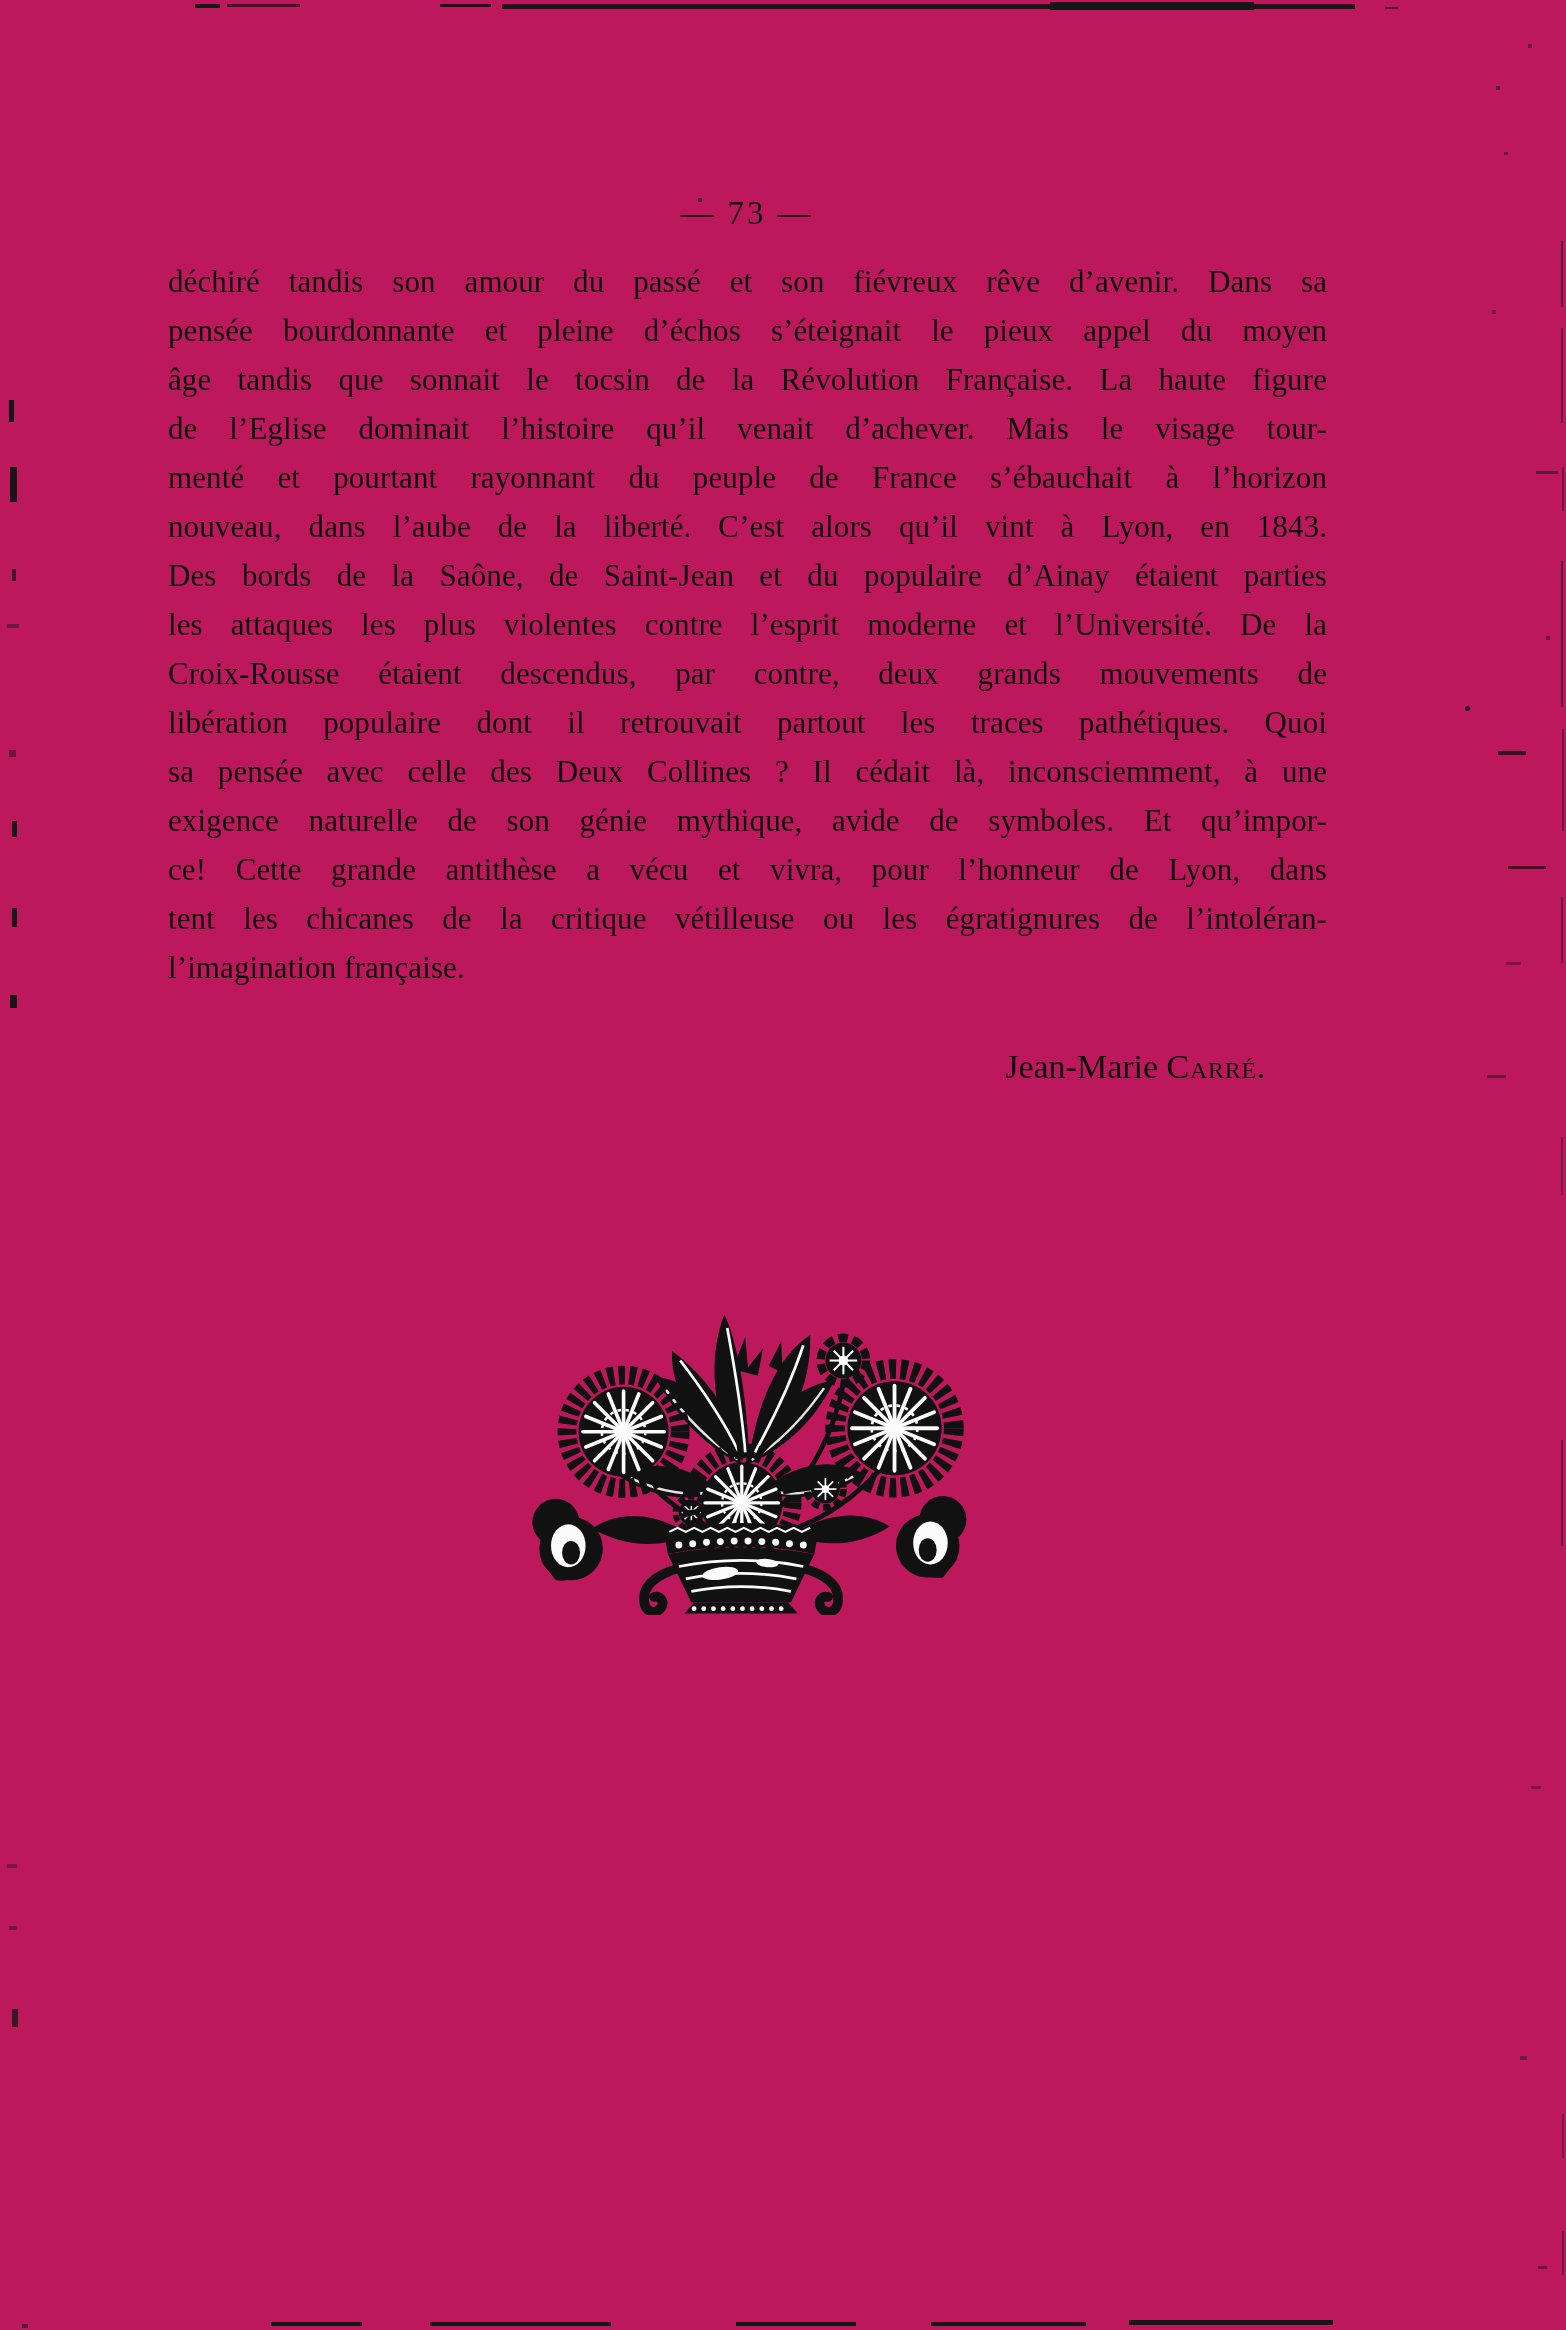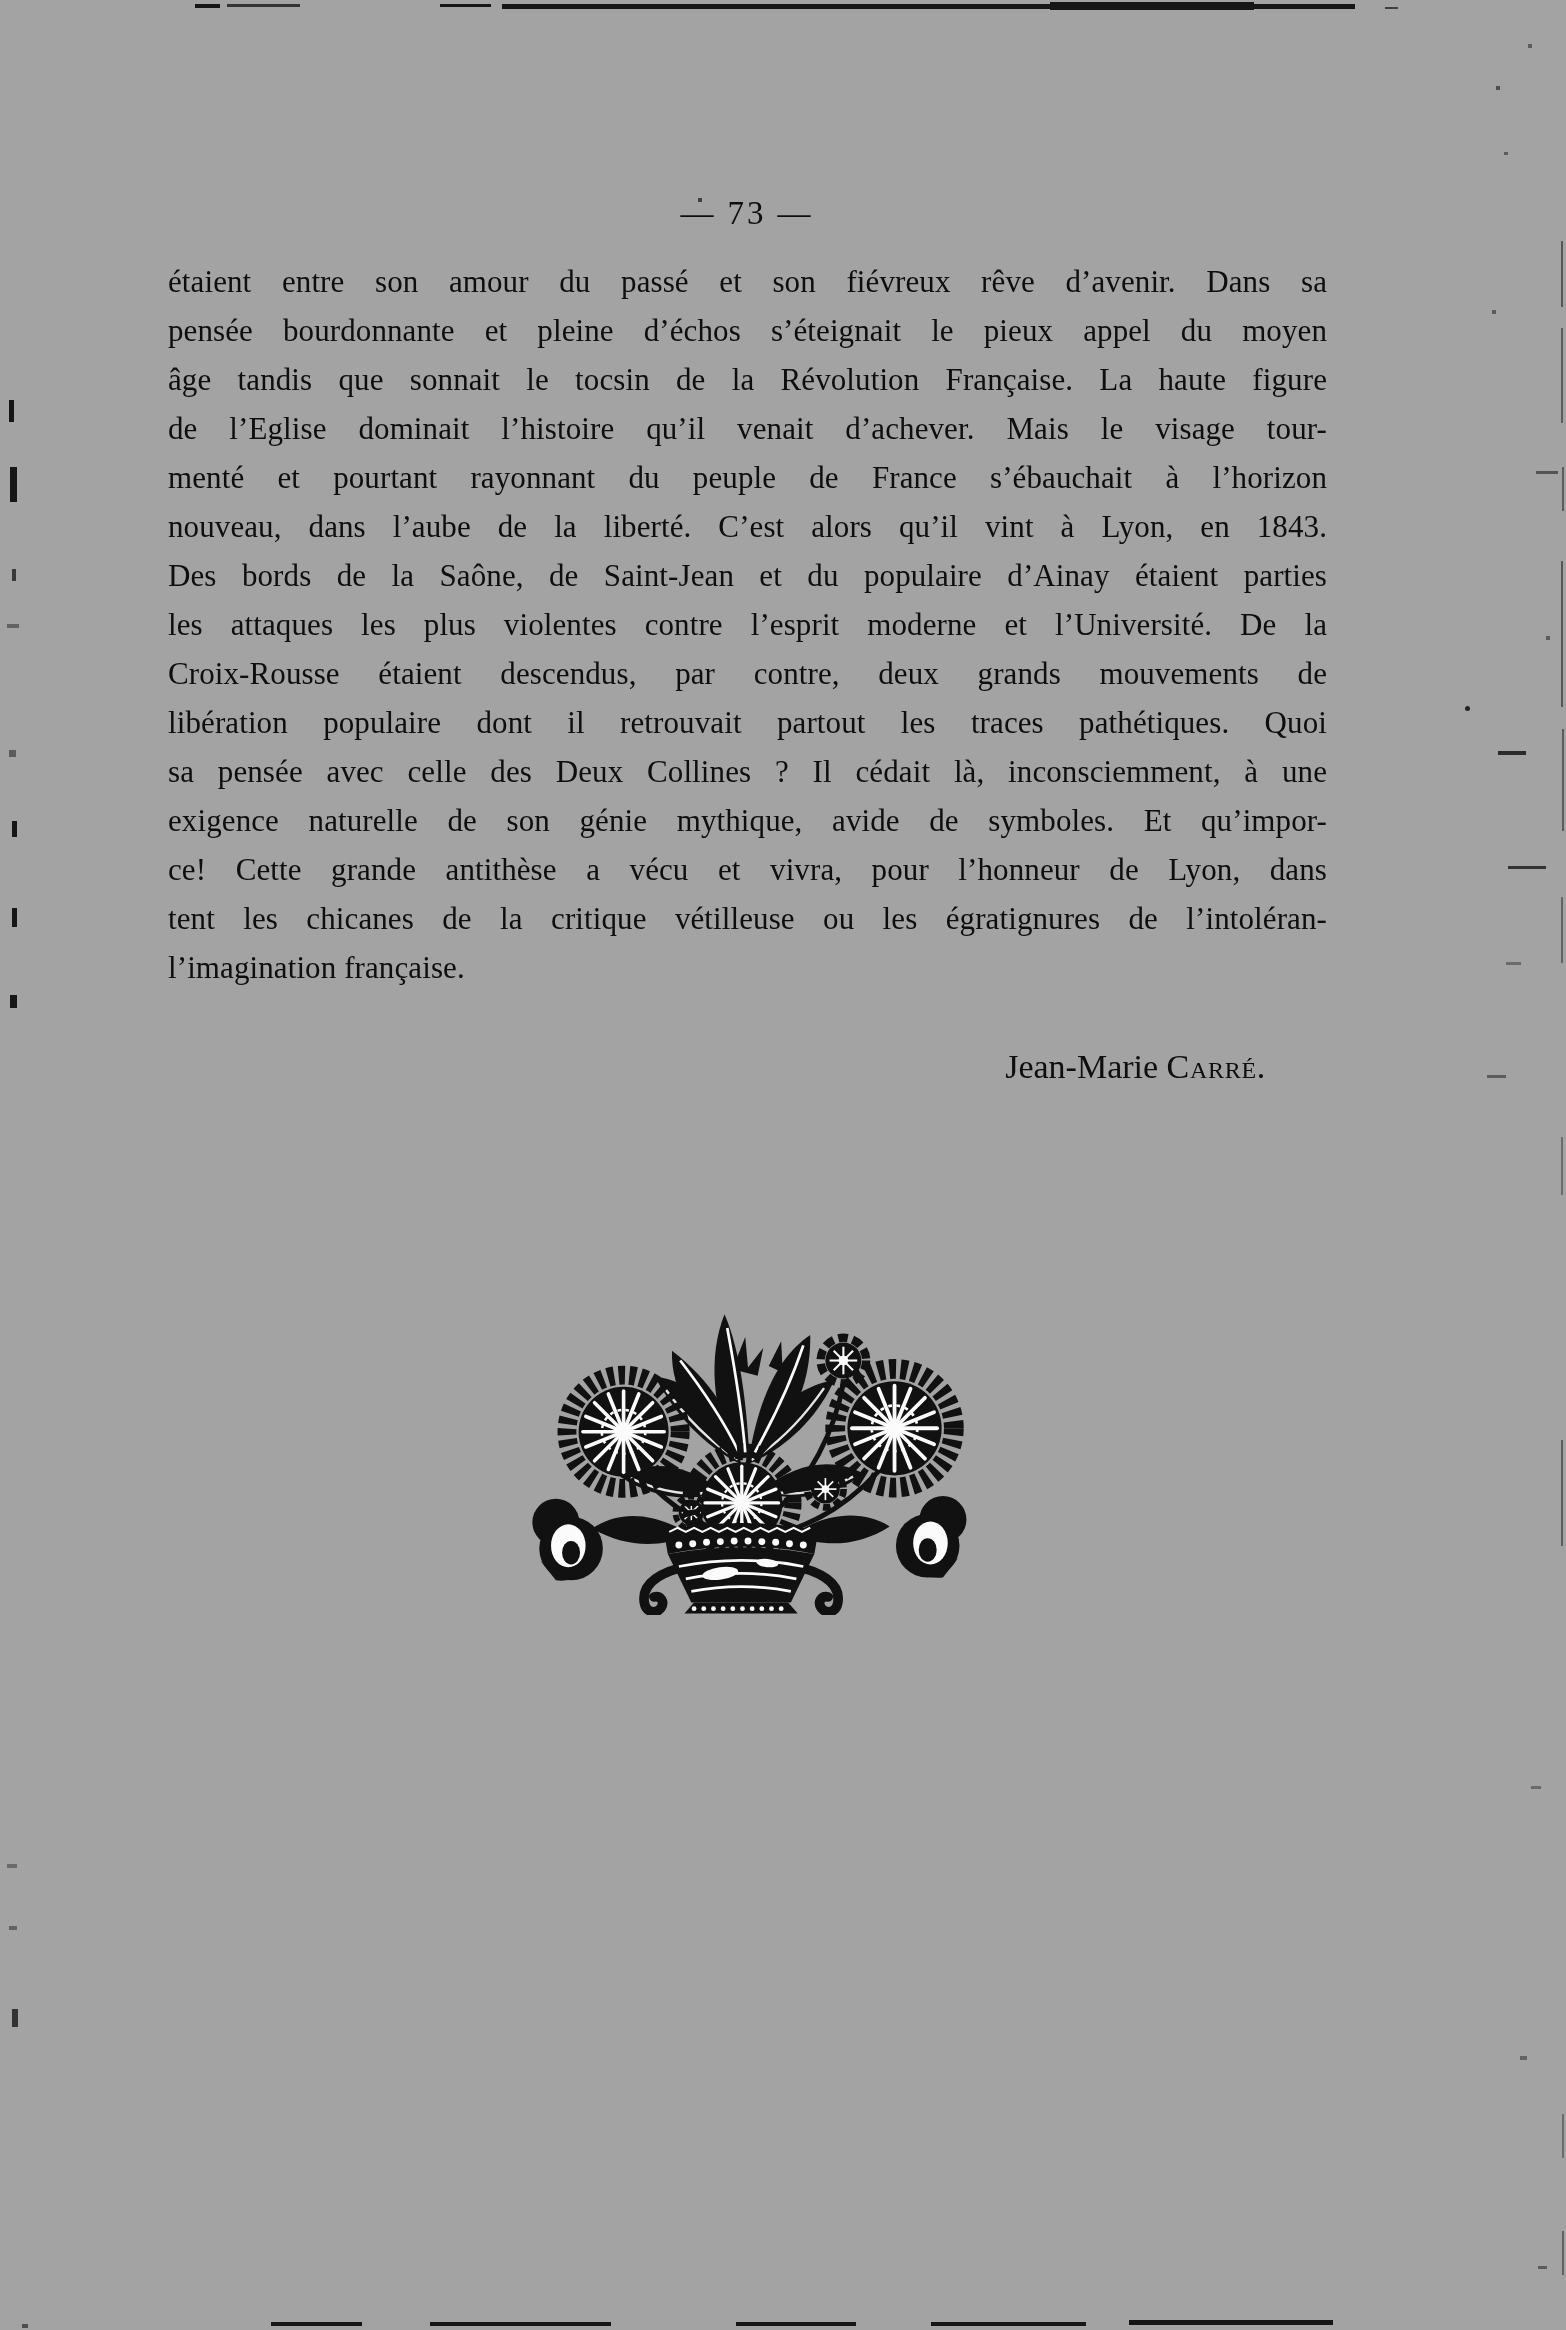--- a/index.html
+++ b/index.html
@@ -1,17 +1,17 @@
 <!DOCTYPE html>
 <html style="font-size:11.7px"><head>
 <meta charset="utf-8">
 <style>
   html,body{margin:0;padding:0;background:#e8e8e8;}
   .page{
-    position:relative;width:1566px;height:2330px;background:#a3a3a3;
+    position:relative;width:1566px;height:2330px;background:#be185d;
     overflow:hidden;font-family:"Liberation Serif","DejaVu Serif",serif;color:#0e0e0e;
   }
   .pagenum{
     position:absolute;left:168px;top:195px;width:1158px;
     text-align:center;font-size:33px;letter-spacing:2.9px;font-weight:400;
   }
   .text-block{
     position:absolute;left:168px;top:257px;width:1159px;
     font-size:31px;line-height:49px;letter-spacing:0.1px;
   }
@@ -129,21 +129,21 @@
   <div class="art s10"></div>
   <div class="art s11"></div>
   <div class="art s12"></div>
   <div class="art s13"></div>
   <div class="art s14"></div>
   <div class="art s15"></div>
 
   <div class="pagenum">— 73 —</div>
 
   <main class="text-block">
-    <div class="line">étaient entre son amour du passé et son fiévreux rêve d’avenir. Dans sa</div>
+    <div class="line">déchiré tandis son amour du passé et son fiévreux rêve d’avenir. Dans sa</div>
     <div class="line">pensée bourdonnante et pleine d’échos s’éteignait le pieux appel du moyen</div>
     <div class="line">âge tandis que sonnait le tocsin de la Révolution Française. La haute figure</div>
     <div class="line">de l’Eglise dominait l’histoire qu’il venait d’achever. Mais le visage tour-</div>
     <div class="line">menté et pourtant rayonnant du peuple de France s’ébauchait à l’horizon</div>
     <div class="line">nouveau, dans l’aube de la liberté. C’est alors qu’il vint à Lyon, en 1843.</div>
     <div class="line">Des bords de la Saône, de Saint-Jean et du populaire d’Ainay étaient parties</div>
     <div class="line">les attaques les plus violentes contre l’esprit moderne et l’Université. De la</div>
     <div class="line">Croix-Rousse étaient descendus, par contre, deux grands mouvements de</div>
     <div class="line">libération populaire dont il retrouvait partout les traces pathétiques. Quoi</div>
     <div class="line">sa pensée avec celle des Deux Collines ? Il cédait là, inconsciemment, à une</div>

